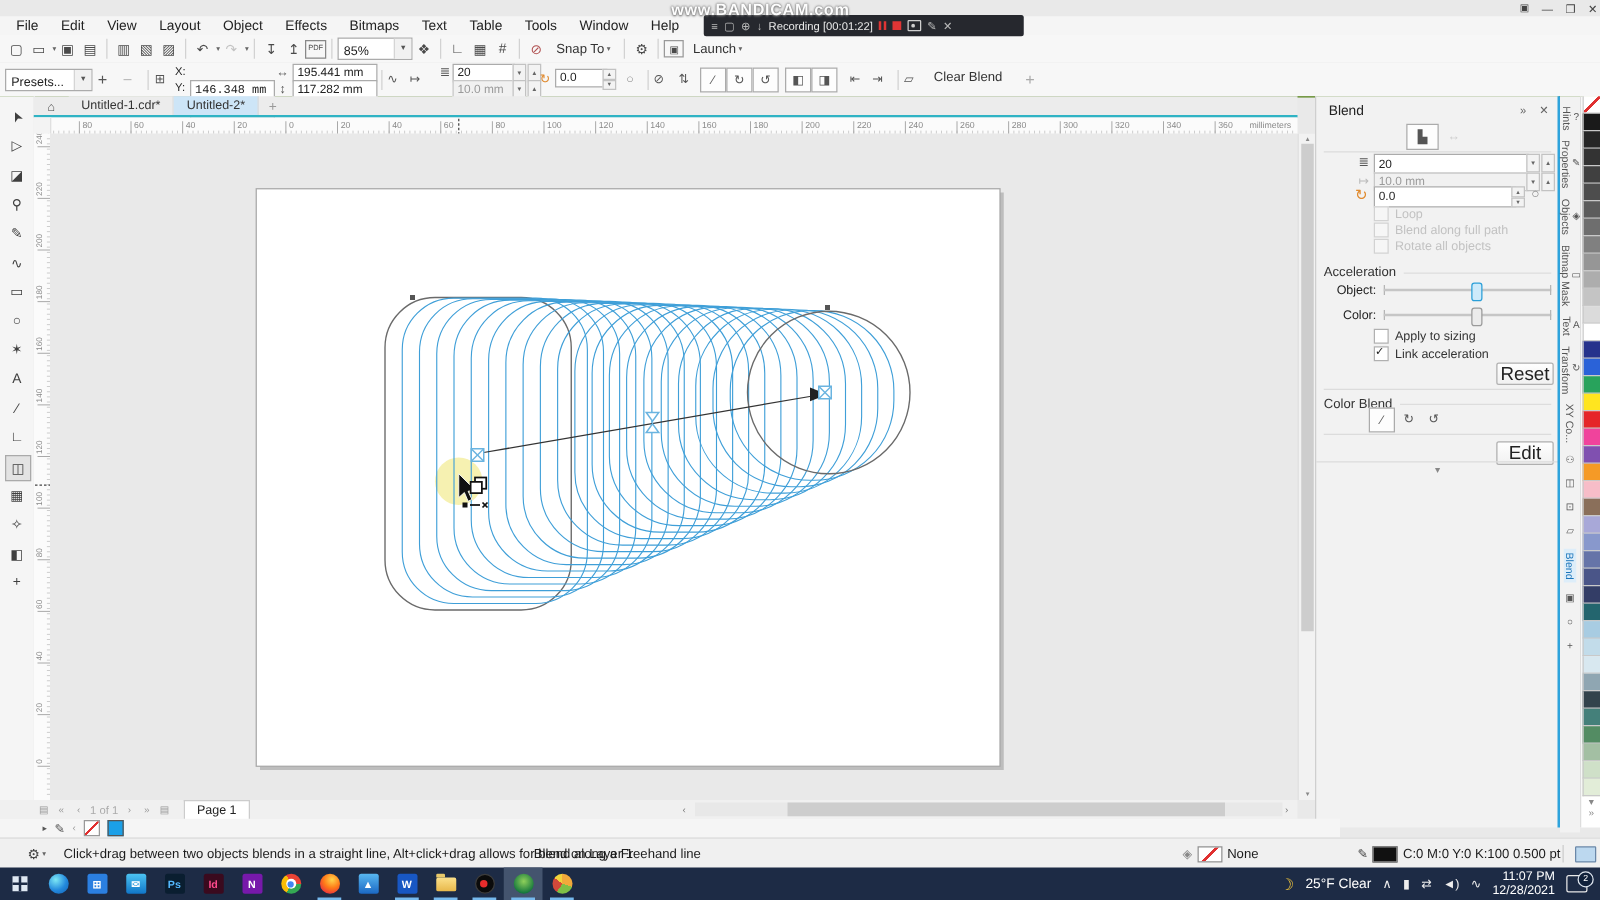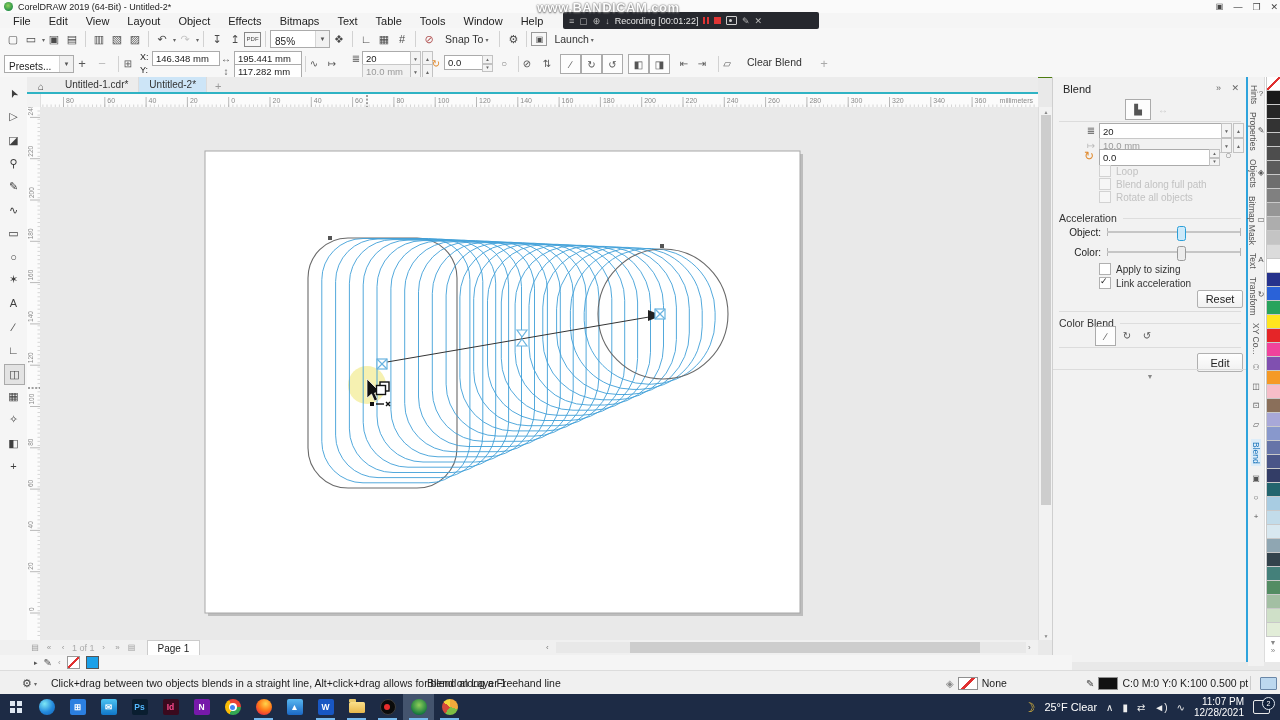--- a/index.html
+++ b/index.html
@@ -74,21 +74,21 @@
   .cb{width:10px;height:10px;border:1px solid #b0b0b0;background:#fff;display:inline-block;position:relative;flex:none;}
   .cb.dis{border-color:#d2d2d2;background:#f6f6f6;}
   .cb.checked::after{content:"✓";position:absolute;left:0px;top:-2px;font-size:9px;color:#222;}
   .cbrow{display:flex;align-items:center;gap:5px;font-size:10px;color:#333;}
   .cbrow.dis{color:#c2c2c2;}
   .slider{position:relative;height:14px;flex:1;}
   .slider .track{position:absolute;left:0;right:0;top:6px;height:2px;background:#c6c6c6;}
   .slider .tickl{position:absolute;left:0;top:3px;width:1px;height:8px;background:#b5b5b5;}
   .slider .tickr{position:absolute;right:0;top:3px;width:1px;height:8px;background:#b5b5b5;}
   .slider .handle{position:absolute;top:0.5px;width:7px;height:13px;border-radius:2.5px;}
-  .btn{border:1px solid #b0b0b0;background:linear-gradient(#fefefe,#f1f1f1);border-radius:2px;font-size:11px;color:#222;display:flex;align-items:center;justify-content:center;text-align:right;}
+  .btn{border:1px solid #b0b0b0;background:linear-gradient(#fefefe,#f1f1f1);border-radius:2px;font-size:15px;color:#222;display:flex;align-items:center;justify-content:center;text-align:right;}
   
   #pagenav{left:0;top:640px;width:1038px;height:15px;background:#f0f0f0;display:flex;align-items:center;font-size:9px;color:#888;}
   .pgico{width:14px;text-align:center;font-size:8px;color:#999;}
   #pagetab{height:15px;background:#fff;border:1px solid #ccc;border-bottom:none;display:flex;align-items:center;padding:0 10px;font-size:10px;color:#222;margin-left:8px;text-align:center;}
   #hscrolltrack{position:absolute;left:556px;top:2px;width:470px;height:11px;background:#e8e8e8;}
   #hthumb{position:absolute;left:74px;top:0;width:350px;height:11px;background:#cdcdcd;}
   #palrow{left:0;top:655px;width:1038px;height:15px;background:#f5f5f5;display:flex;align-items:center;gap:6px;padding-left:34px;}
   .minswatch{width:11px;height:11px;border:1px solid #999;}
   
   #statusbar{left:0;top:670px;width:1280px;height:24px;background:#f0f0f0;border-top:1px solid #dcdcdc;display:flex;align-items:center;font-size:10.5px;color:#1c1c1c;}
@@ -106,24 +106,20 @@
   .trayico{color:#eee;font-size:10px;}
   #clock{text-align:right;font-size:10px;line-height:11px;}
   #notif{position:relative;width:15px;height:12px;border:1.5px solid #e8e8e8;border-radius:2px;}
   #notif .badge{position:absolute;right:-6px;top:-4px;width:11px;height:11px;border-radius:50%;background:#10203a;border:1px solid #dfe6ef;color:#fff;font-size:7px;display:flex;align-items:center;justify-content:center;}
 </style>
 </head>
 <body>
 
 <div id="app">
 
-  <div id="titlebar" class="abs">
-    <span id="corel-logo"></span>
-    <span>CorelDRAW 2019 (64-Bit) - Untitled-2*</span>
-  </div>
   <div id="win-controls" class="abs">
     <span style="font-size:8px;">▣</span>
     <span>—</span>
     <span>❐</span>
     <span>✕</span>
   </div>
 
   <div id="bandi-mark" class="abs">www.BANDICAM.com</div>
   <div id="bandi-bar" class="abs">
     <span class="bic">≡</span>
@@ -204,21 +200,21 @@
   <div id="propbar" class="abs">
     <span class="combo abs" style="left:4px;top:5px;width:64px;">
       <span>Presets...</span>
       <span class="cbtn">▼</span>
     </span>
     <span class="pbico abs" style="left:74px;top:5px;font-size:13px;">+</span>
     <span class="pbico abs" style="left:94px;top:5px;font-size:13px;color:#bbb;">−</span>
     <span class="sep abs" style="left:114px;top:6px;"></span>
     <span class="pbico abs" style="left:120px;top:5px;">⊞</span>
     <span class="abs" style="left:140px;top:2px;font-size:9px;">X:</span>
-    <span class="ibox abs" style="left:152px;top:1px;width:60px;">146.348 mm</span>
+    <span class="ibox abs" style="left:152px;top:14px;width:60px;font-family:Liberation Mono, monospace;">146.348 mm</span>
     <span class="abs" style="left:140px;top:15px;font-size:9px;">Y:</span>
     <span class="ibox abs" style="left:152px;top:30px;width:60px;">116.202 mm</span>
     <span class="pbico abs" style="left:218px;top:0px;">↔</span>
     <span class="ibox abs" style="left:234px;top:1px;width:60px;">195.441 mm</span>
     <span class="pbico abs" style="left:218px;top:13px;">↕</span>
     <span class="ibox abs" style="left:234px;top:14px;width:60px;">117.282 mm</span>
     <span class="sep abs" style="left:301px;top:6px;"></span>
     <span class="pbico abs gray" style="left:306px;top:5px;">∿</span>
     <span class="pbico abs gray" style="left:324px;top:5px;">↦</span>
     <span class="pbico abs" style="left:348px;top:0px;">≣</span>

